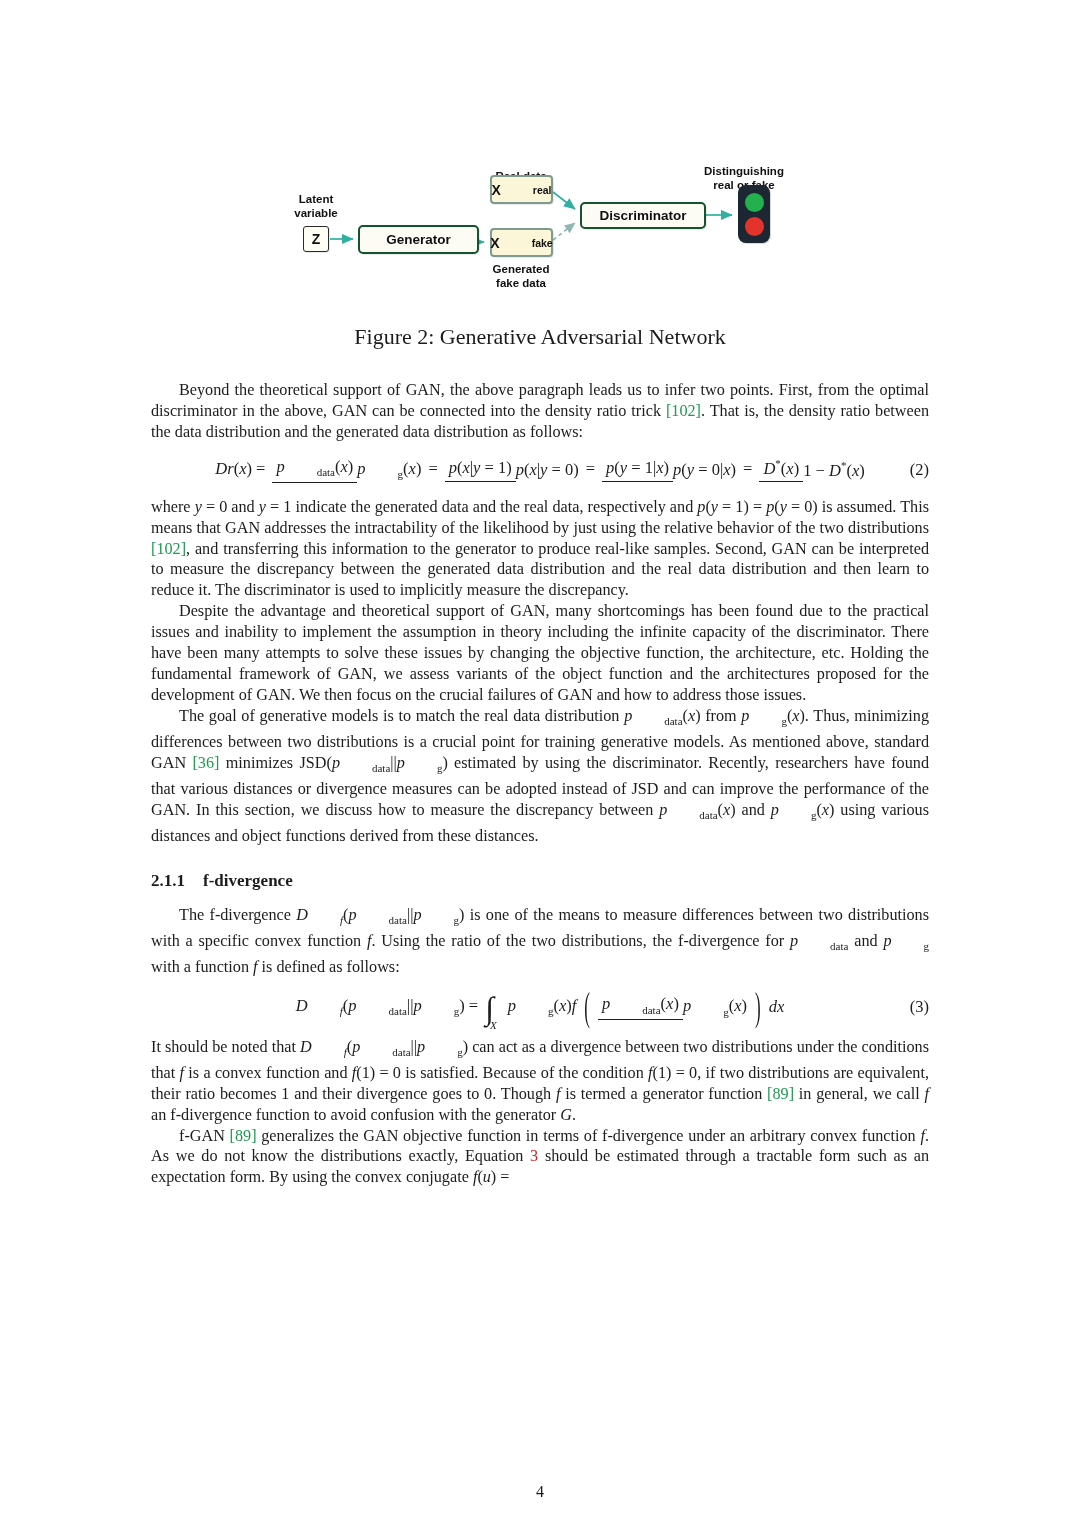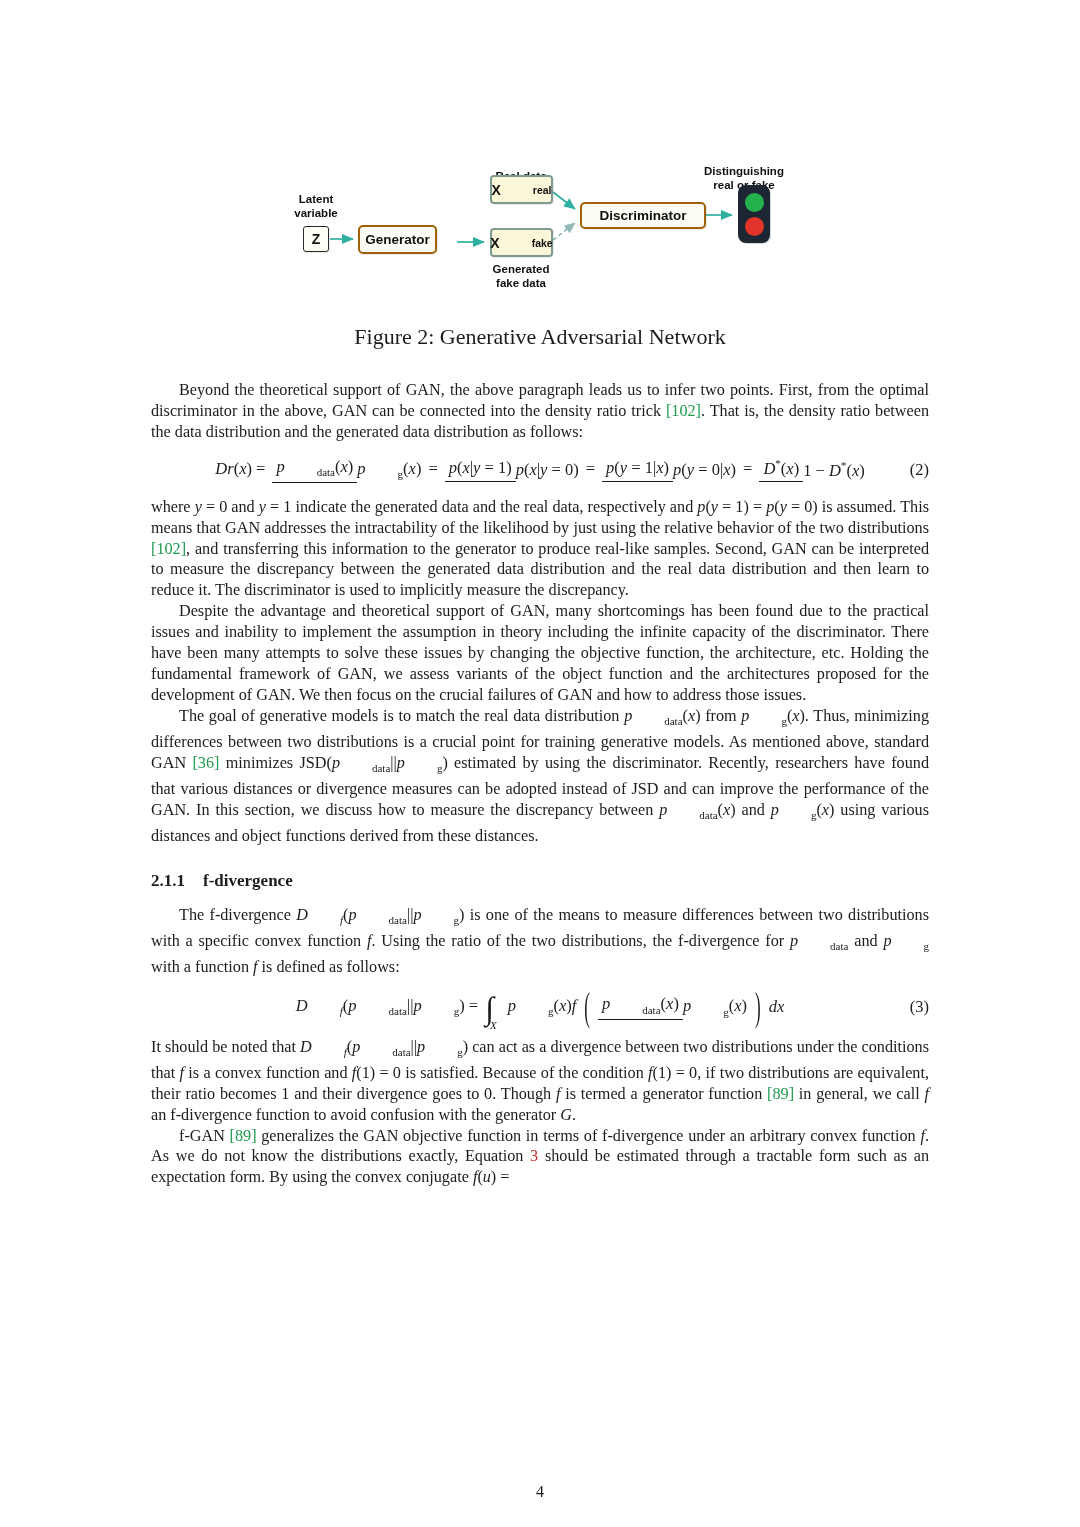--- a/index.html
+++ b/index.html
@@ -15,21 +15,21 @@
   .figure-wrap { position:relative; width:520px; height:150px; margin:152px auto 0 auto; }
   .fig-arrows { position:absolute; left:0; top:0; pointer-events:none; }
   .fig-label {
     position:absolute; font-family:"Liberation Sans",sans-serif;
     font-weight:bold; font-size:11.5px; line-height:1.25; color:#101010;
     text-align:center; white-space:pre;
   }
   .fig-box {
     position:absolute; display:flex; align-items:center; justify-content:center;
     font-family:"Liberation Sans",sans-serif; font-weight:bold; color:#101010;
-    background:#fcfcf4; border:2px solid #a16207; border-radius:5px;
+    background:#fcfcf4; border:2px solid #14532d; border-radius:5px;
     box-shadow:1px 1px 0 rgba(0,0,0,0.08);
   }
   .node-main { font-size:13.5px; }
   .node-io { border:2px solid #7f9a90; background:#fbf6d8; font-size:14px; border-radius:4px; }
   .node-io sub { font-size:10.5px; }
   .node-z { border:1.5px solid #2b2b2b; background:#fffef4; font-size:14px; border-radius:3px; width:26px; }
   .traffic-light {
     position:absolute; width:32px; height:58px; background:#1c2733;
     border-radius:8px; display:flex; flex-direction:column; align-items:center;
     justify-content:center; gap:5px; box-shadow:1px 1px 0 rgba(0,0,0,0.15);
@@ -94,21 +94,21 @@
       <line x1="177" y1="90" x2="204" y2="90" stroke="#2fb0a0" stroke-width="1.7" marker-end="url(#ah)"></line>
       <line x1="273" y1="40" x2="295" y2="57" stroke="#2fb0a0" stroke-width="1.7" marker-end="url(#ah)"></line>
       <line x1="273" y1="88" x2="295" y2="71" stroke="#8fb8b2" stroke-width="1.6" stroke-dasharray="4 3" marker-end="url(#ahg)"></line>
       <line x1="426" y1="63" x2="452" y2="63" stroke="#2fb0a0" stroke-width="1.7" marker-end="url(#ah)"></line>
     </svg>
 
     <div class="fig-label" style="left:0; top:40px; width:72px;">Latent
 variable</div>
     <div class="fig-box node-z" style="left:23px; top:74px; width:26px; height:26px;">Z</div>
 
-    <div class="fig-box node-main" style="left:78px; top:73px; width:79px; height:29px;">Generator</div>
+    <div class="fig-box node-main" style="left:78px; top:73px; width:121px; height:29px;">Generator</div>
 
     <div class="fig-label" style="left:205px; top:17px; width:72px;">Real data</div>
     <div class="fig-box node-io" style="left:210px; top:23px; width:63px; height:29px;">X<sub>real</sub></div>
 
     <div class="fig-box node-io" style="left:210px; top:76px; width:63px; height:29px;">X<sub>fake</sub></div>
     <div class="fig-label" style="left:185px; top:110px; width:112px;">Generated
 fake data</div>
 
     <div class="fig-box node-main" style="left:300px; top:50px; width:126px; height:27px;">Discriminator</div>
 

